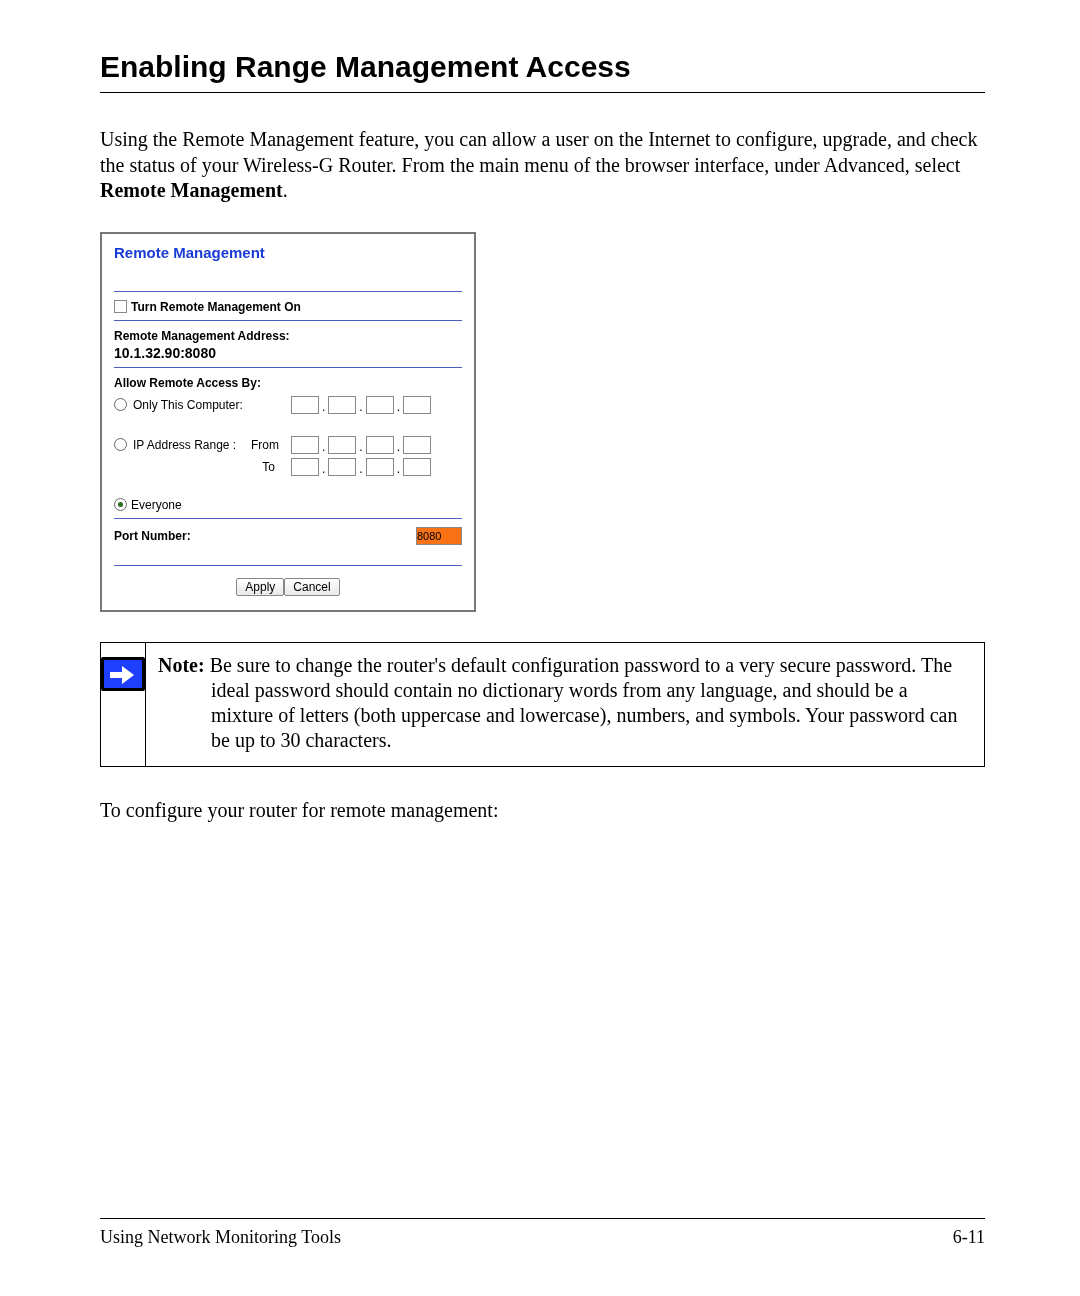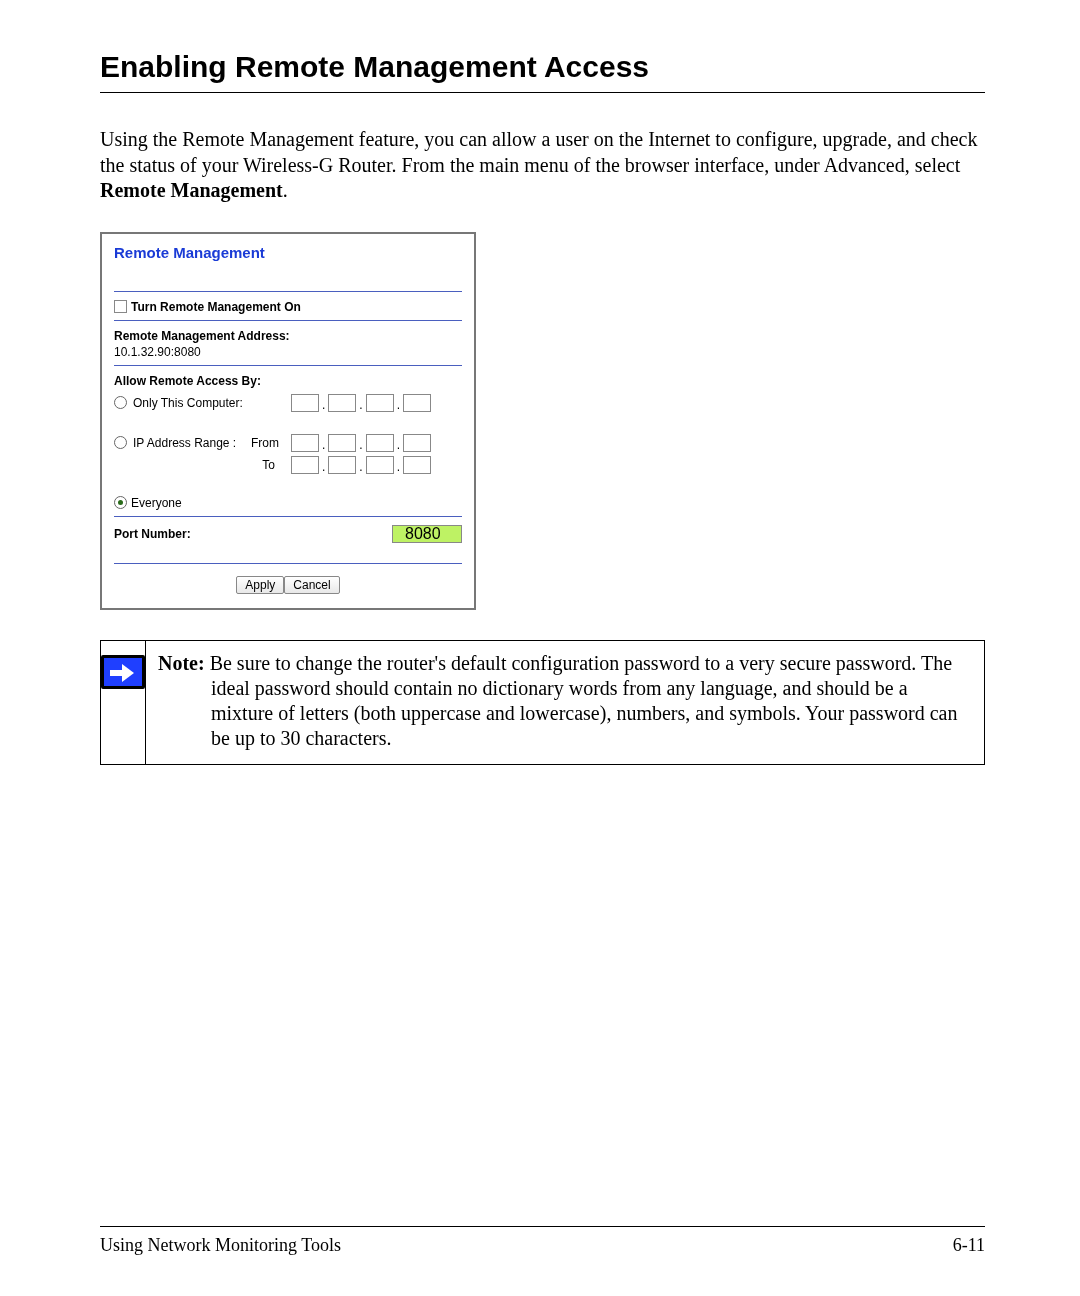--- a/index.html
+++ b/index.html
@@ -86,40 +86,40 @@
     flex-shrink: 0;
     background: #fff;
   }
   .radio .dot {
     width: 5px; height: 5px;
     background: #2a6b1a;
     border-radius: 50%;
   }
   .sbold { font-weight: bold; }
   .slabel { font-size: 12px; }
-  .addr-val { margin-top: 2px; margin-bottom: 6px; font-size: 12px; }
+  .addr-val { margin-top: 2px; margin-bottom: 6px; font-size: 14px; font-weight: bold; }
   .ip-box {
     width: 26px; height: 16px;
     border: 1px solid #888;
     display: inline-block;
     background: #fff;
   }
   .portrow {
     display: flex;
     justify-content: space-between;
     align-items: center;
     margin: 8px 0 20px 0;
   }
   .port-box {
     width: 44px; height: 16px;
     border: 1px solid #888;
-    font-size: 16px;
+    font-size: 11px;
     line-height: 16px;
-    padding: 0 12px;
-    background: #bef264;
+    padding: 0 0;
+    background: #f97316;
   }
   .btnrow {
     display: flex;
     justify-content: center;
     margin-top: 12px;
   }
   .winbtn {
     border: 1px solid #888;
     border-radius: 2px;
     background: linear-gradient(#fff, #e8e8e8);
@@ -220,21 +220,21 @@
   }
   .step .num {
     font-family: Arial, Helvetica, sans-serif;
     font-weight: bold;
   }
 
   
   .footer {
     position: absolute;
     left: 100px; right: 95px;
-    bottom: 40px;
+    bottom: 48px;
   }
   .footer-line {
     border-top: 1.5px solid #000;
     padding-top: 8px;
     display: flex;
     justify-content: space-between;
     font-size: 18px;
   }
   .footer-version {
     text-align: center;
@@ -242,21 +242,21 @@
     font-size: 18px;
     margin-top: 10px;
   }
 </style>
 </head>
 <body>
 
 <div class="page">
 
 
-  <h1 class="section-heading">Enabling Remote Management Access</h1>
+  <h1 class="section-heading">Enabling Range Management Access</h1>
 
   <p class="body">
     <span>Using the Remote Management feature, you can allow a user on the Internet to configure, upgrade, and check the status of your Wireless-G Router. From the main menu of the browser interface, under Advanced, select </span><span class="bold">Remote Management</span><span>.</span>
   </p>
 
   <div class="screenshot-wrap">
     <div class="screenshot">
       <div class="rm-title">Remote Management</div>
 
       <hr class="sec-divider">
@@ -345,20 +345,21 @@
 
   <div class="note-box">
     <div class="note-icon-cell">
       <div class="arrow-icon"></div>
     </div>
     <div class="note-text">
       <span class="indent"><span class="bold">Note: </span><span>Be sure to change the router's default configuration password to a very secure password. The ideal password should contain no dictionary words from any language, and should be a mixture of letters (both uppercase and lowercase), numbers, and symbols. Your password can be up to 30 characters.</span></span>
     </div>
   </div>
 
+  <p class="configure-p">To configure your router for remote management:</p>
 
 
   <div class="footer">
     <div class="footer-line">
       <span>Using Network Monitoring Tools</span>
       <span>6-11</span>
     </div>
   </div>
 
 </div>

